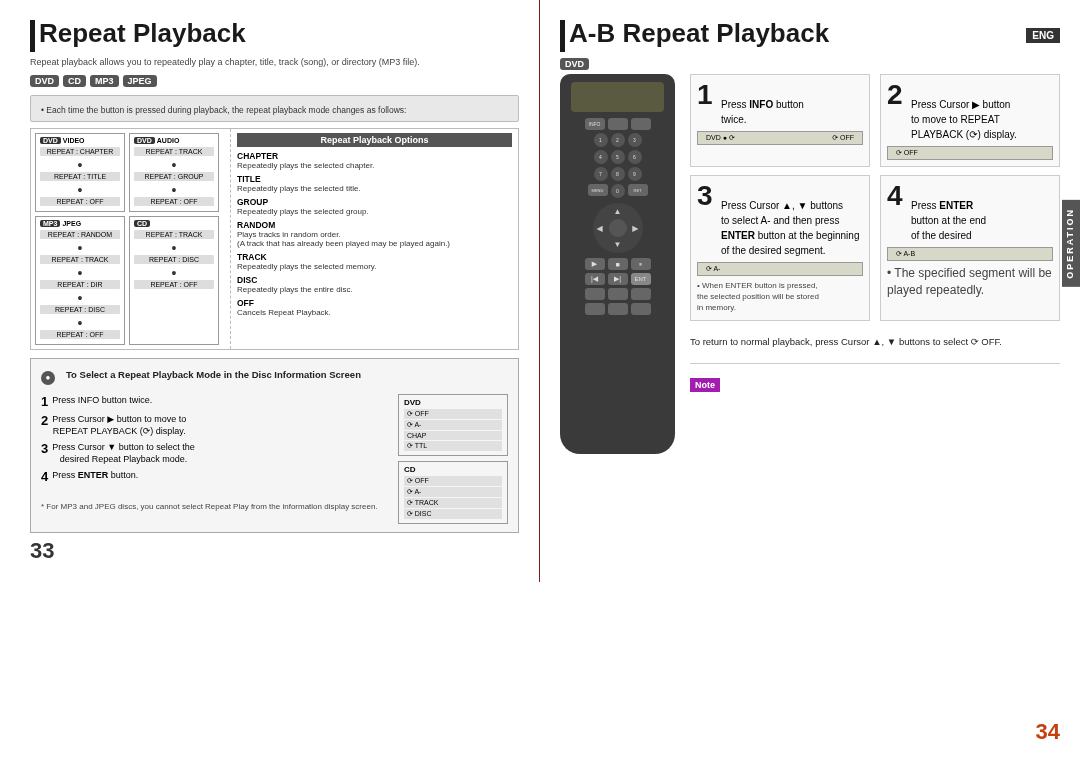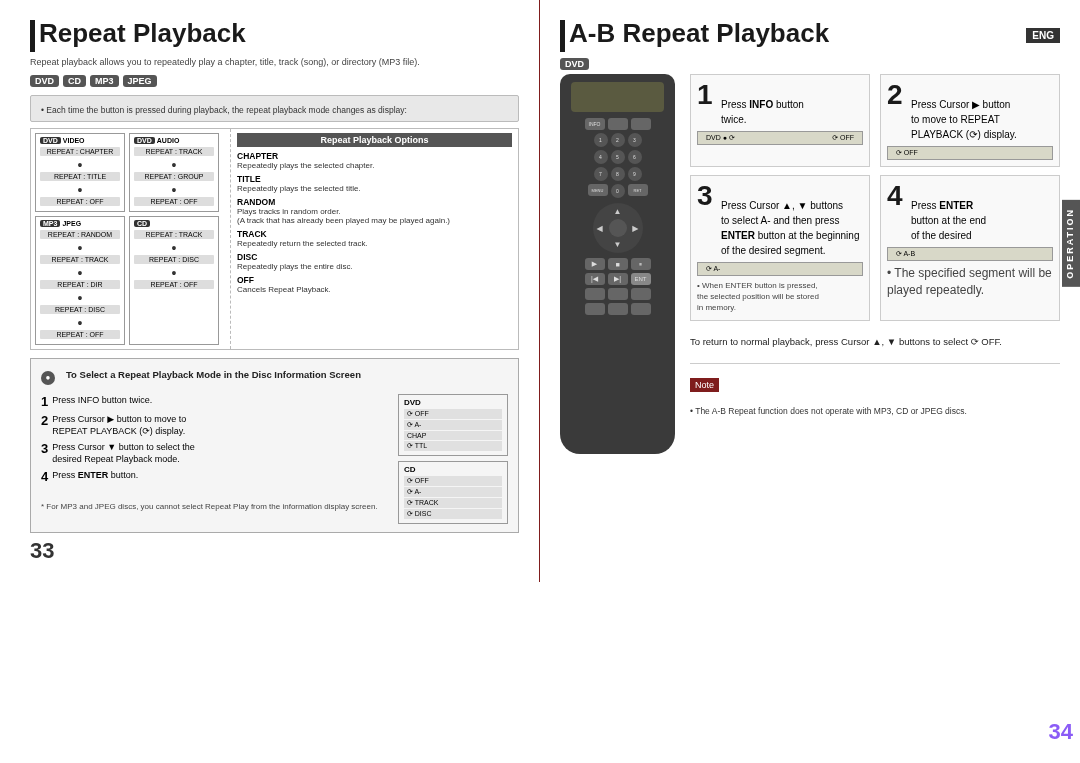--- a/index.html
+++ b/index.html
@@ -33,24 +33,24 @@
       bottom: 18px;
       left: 30px;
       font-size: 22px;
       font-weight: bold;
       color: #333;
     }
 
     .page-number-right {
       position: absolute;
       bottom: 18px;
-      right: 7px;
+      right: 20px;
       font-size: 22px;
       font-weight: bold;
-      color: #8b5cf6;
+      color: #c2410c;
     }
 
     
     .section-title {
       font-size: 26px;
       font-weight: bold;
       color: #1a1a1a;
       margin-bottom: 4px;
       display: flex;
       align-items: center;
@@ -224,20 +224,21 @@
     .step-num {
       font-size: 13px;
       font-weight: bold;
       margin-right: 4px;
       line-height: 1.2;
     }
 
     .step-text {
       font-size: 9px;
       line-height: 1.4;
+      text-align: center;
     }
 
     .footnote {
       font-size: 8px;
       color: #444;
       margin-top: 17px;
     }
 
     .display-panel {
       border: 1px solid #999;
@@ -382,27 +383,27 @@
       font-size: 10px;
       line-height: 1.5;
       margin-top: 16px;
     }
 
     .step-content strong {
       font-weight: bold;
     }
 
     .note-box {
-      background: #7f1d1d;
+      background: #a21caf;
       color: #fff;
       font-size: 9px;
-      font-weight: normal;
+      font-weight: bold;
       padding: 2px 5px;
       display: inline-block;
-      margin-bottom: 14px;
+      margin-bottom: 3px;
     }
 
     .note-content {
       font-size: 8.5px;
       color: #333;
     }
 
     
     .operation-sidebar {
       position: absolute;
@@ -482,21 +483,21 @@
   <div class="subtitle">Repeat playback allows you to repeatedly play a chapter, title, track (song), or directory (MP3 file).</div>
 
   <div class="format-badges">
     <span class="badge">DVD</span>
     <span class="badge">CD</span>
     <span class="badge">MP3</span>
     <span class="badge">JPEG</span>
   </div>
 
   <div class="press-repeat-box">
-    <div class="note">• Each time the button is pressed during playback, the repeat playback mode changes as display:</div>
+    <div class="note">• Each time the button is pressed during playback, the repeat playback mode changes as follows:</div>
   </div>
 
   <div class="repeat-options-area">
 
     <div class="left-diagrams">
       <div class="diagram-row">
 
         <div class="diagram-box">
           <div class="diagram-title">
             <span class="dvd-badge">DVD</span>
@@ -556,26 +557,30 @@
       <div class="options-title">Repeat Playback Options</div>
       <div class="option-entry">
         <div class="opt-name">CHAPTER</div>
         <div class="opt-desc">Repeatedly plays the selected chapter.</div>
       </div>
       <div class="option-entry">
         <div class="opt-name">TITLE</div>
         <div class="opt-desc">Repeatedly plays the selected title.</div>
       </div>
       <div class="option-entry">
+        <div class="opt-name">GROUP</div>
+        <div class="opt-desc">Repeatedly plays the selected group.</div>
+      </div>
+      <div class="option-entry">
         <div class="opt-name">RANDOM</div>
         <div class="opt-desc">Plays tracks in random order.<br>(A track that has already been played may be played again.)</div>
       </div>
       <div class="option-entry">
         <div class="opt-name">TRACK</div>
-        <div class="opt-desc">Repeatedly return the selected track.</div>
+        <div class="opt-desc">Repeatedly plays the selected memory.</div>
       </div>
       <div class="option-entry">
         <div class="opt-name">DISC</div>
         <div class="opt-desc">Repeatedly plays the entire disc.</div>
       </div>
       <div class="option-entry">
         <div class="opt-name">OFF</div>
         <div class="opt-desc">Cancels Repeat Playback.</div>
       </div>
     </div>
@@ -766,21 +771,20 @@
       </div>
 
       <div class="return-note">
         <span>To return to normal playback, press Cursor ▲, ▼ buttons to select ⟳ OFF.</span>
       </div>
 
       <hr class="separator-line">
 
       <div>
         <div class="note-box">Note</div>
-        <div class="note-content">• The A-B Repeat function does not operate with MP3, CD or JPEG discs.</div>
       </div>
 
     </div>
   </div>
 
   <div class="operation-sidebar">OPERATION</div>
 
   <div class="page-number-right">34</div>
 </div>
 

